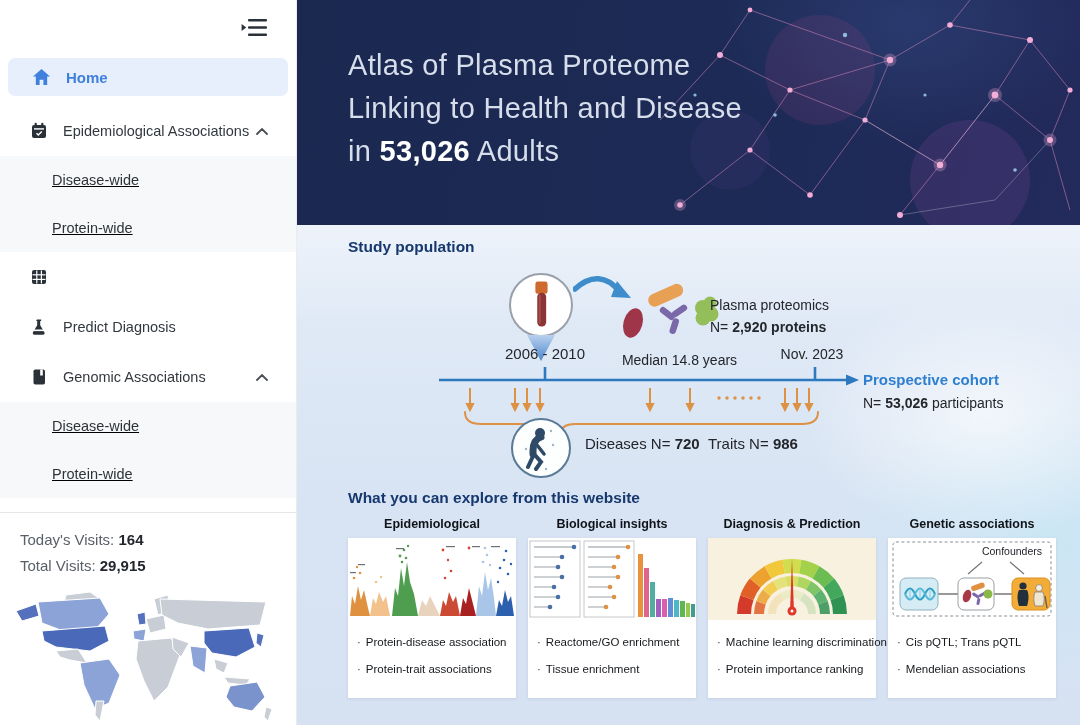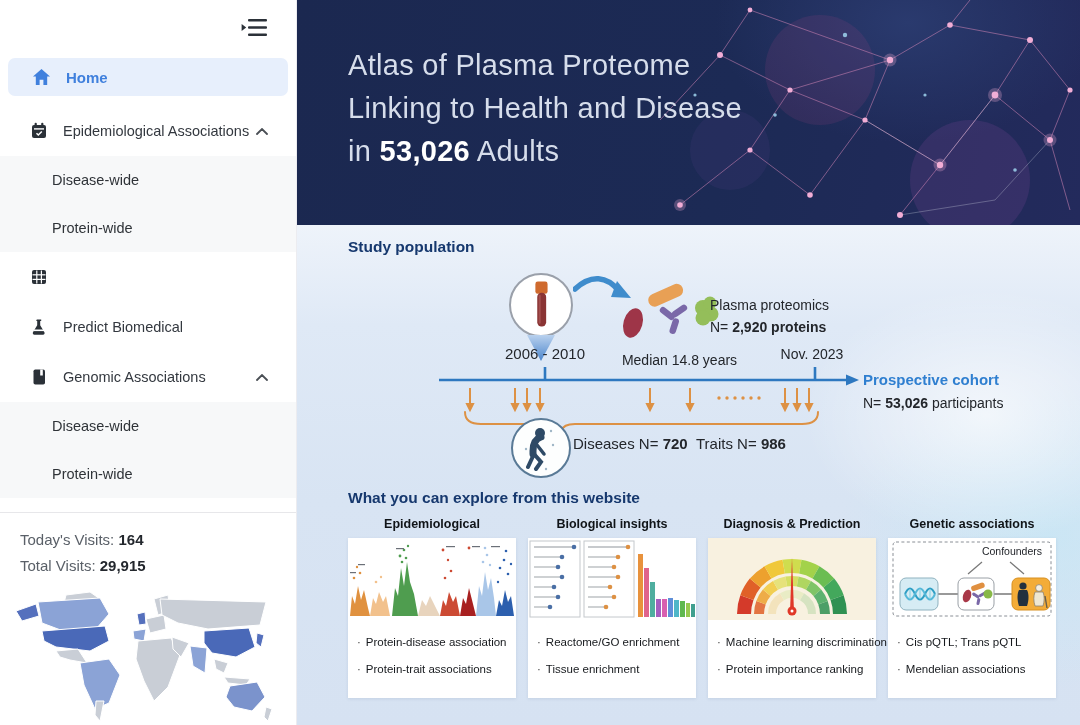--- a/index.html
+++ b/index.html
@@ -11,21 +11,21 @@
   .sidebar { width:297px; height:725px; background:#fff; border-right:1px solid #ececf0;
     flex:0 0 297px; position:relative; }
   .collapse-row { height:54px; display:flex; align-items:center; justify-content:flex-end;
     padding-right:28px; }
   .nav-home { margin:4px 8px 10px 8px; height:38px; background:#e7effc; border-radius:7px;
     display:flex; align-items:center; padding-left:24px; cursor:pointer; }
   .nav-home .lbl { color:#4080dd; font-weight:bold; font-size:15px; margin-left:15px; }
   .nav-item { height:50px; display:flex; align-items:center; padding-left:30px; cursor:pointer; }
   .nav-item .lbl { color:#33383f; font-size:14.5px; margin-left:15px; flex:1; }
   .nav-item .chev { margin-right:28px; }
-  .submenu { background:#f7f8f9; }
+  .submenu { background:#f7f8f9;text-decoration:underline; }
   .submenu .sub-item { height:48px; display:flex; align-items:center; padding-left:52px;
     font-size:14.5px; color:#2f3338; cursor:pointer; }
   .divider { border-top:1px solid #e7e7ea; margin-top:14px; }
   .visits { padding:14px 20px 0 20px; font-size:15px; color:#5a6068; line-height:26px; }
   .visits b { color:#23272d; }
   .mapwrap { margin:10px auto 0 auto; width:280px; }
 
   
   .main { width:783px; height:725px; position:relative; }
   .banner { position:relative; height:225px; background:
@@ -120,21 +120,21 @@
             <line x1="2.5" y1="11.4" x2="15.5" y2="11.4"></line>
         </g>
       </svg>
     </div>
 
     <div class="nav-item">
       <svg width="18" height="18" viewBox="0 0 18 18">
         <path d="M6.8,1.5 h4.4 v1.6 h-1 v4.2 l4.2,7 a1.6,1.6 0 0 1 -1.4,2.4 h-8.6 a1.6,1.6 0 0 1 -1.4,-2.4 l4.2,-7 v-4.2 h-1 z" fill="#2b3138"></path>
         <rect x="4" y="11.5" width="10" height="1.6" fill="#fff"></rect>
       </svg>
-      <span class="lbl">Predict Biomedical</span>
+      <span class="lbl">Predict Diagnosis</span>
     </div>
 
     <div class="nav-item">
       <svg width="18" height="18" viewBox="0 0 18 18">
         <rect x="3.5" y="1.5" width="11.5" height="15" rx="1.8" fill="#2b3138"></rect>
         <rect x="10.2" y="1.5" width="2.6" height="6" fill="#fff"></rect>
       </svg>
       <span class="lbl">Genomic Associations</span>
       <svg class="chev" width="12" height="7" viewBox="0 0 12 7">
         <polyline points="1,6 6,1 11,6" stroke="#4a4f55" stroke-width="1.8" fill="none" stroke-linecap="round"></polyline>
@@ -345,21 +345,21 @@
           <path d="M18,20 L25,29" stroke="#2e4a66" stroke-width="3.5" stroke-linecap="round"></path>
           <path d="M15,29 L9,42 M15,29 L22,37 L17,44" stroke="#2e4a66" stroke-width="4" fill="none" stroke-linecap="round"></path>
           <g fill="#9fb6c6">
               <circle cx="32" cy="6" r="1.2"></circle>
               <circle cx="34" cy="20" r="1.2"></circle>
             <circle cx="7" cy="24" r="1.2"></circle>
               <circle cx="27" cy="44" r="1.2"></circle>
             </g>
         </svg>
       </div>
-      <div class="abs t15" style="left:276px; top:210px;">
+      <div class="abs t15" style="left:288px; top:210px;">
         <span>Diseases N= </span><b>720</b><span>&nbsp;&nbsp;</span><span>Traits N= </span><b>986</b>
       </div>
 
       <div class="abs sec-heading" style="left:51px; top:264px;">What you can explore from this website</div>
 
       <div class="cards">
 
         <div class="card">
           <div class="card-title">Epidemiological associations</div>
           <div class="card-panel">

